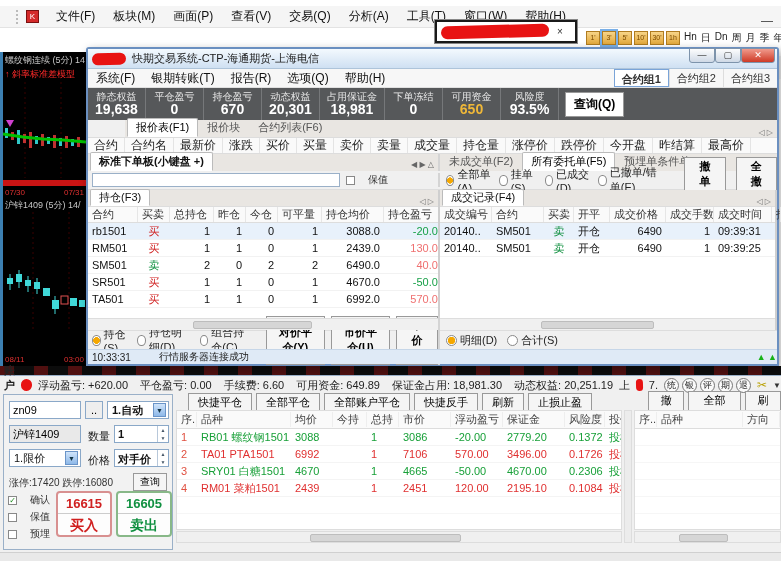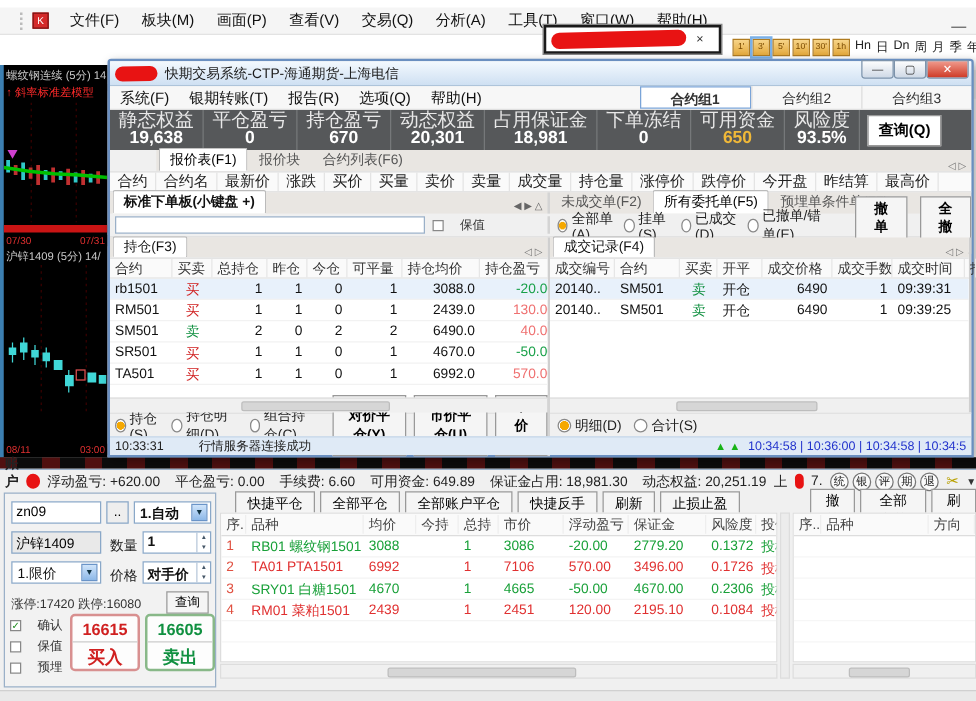--- a/index.html
+++ b/index.html
@@ -33,26 +33,26 @@
 
 .tw{position:absolute;left:86px;top:47px;width:693px;height:319px;border:2px solid #6a8fc0;border-radius:3px 3px 0 0;background:#f0f0f0;box-shadow:2px 3px 8px rgba(0,0,0,.35);display:flex;flex-direction:column;}
 .tw-title{height:20px;background:linear-gradient(#f3f9fe,#cfe0f2);display:flex;align-items:center;font-size:11px;color:#1a1a1a;border-bottom:1px solid #aec4da;}
 .tw-title-red{width:34px;height:12px;margin:0 6px 0 4px;}
 .tw-ctrls{margin-left:auto;display:flex;margin-right:2px;margin-top:-6px;}
 .tw-ctrl{width:26px;height:15px;border:1px solid #7d93ab;border-radius:0 0 3px 3px;background:linear-gradient(#fdfdfd,#cfd9e6);font-size:9px;line-height:13px;text-align:center;color:#333;}
 .tw-ctrl.close{background:linear-gradient(#f09a8c,#ce3a26);color:#fff;width:34px;}
 .tw-menu{height:19px;background:#f7f7f7;display:flex;align-items:center;font-size:12px;border-bottom:1px solid #e0e0e0;}
 .tw-menu .mi{padding:1px 8px;}
 .grp-tabs{margin-left:auto;display:flex;font-size:11px;height:18px;}
-.grp-tab{padding:2px 24px;color:#333;border-left:1px solid #ddd;}
+.grp-tab{padding:2px 7px;color:#333;border-left:1px solid #ddd;}
 .grp-tab.active{background:#fff;border:1px solid #7aa4d8;font-weight:bold;}
 
 .stats{height:32px;background:#56585a;display:flex;align-items:stretch;color:#fff;}
 .stat{display:flex;flex-direction:column;align-items:center;justify-content:center;padding:0 7px;border-right:1px solid #76787a;min-width:58px;}
-.stat .sl{font-size:15px;color:#e8e8e8;line-height:11px;}
+.stat .sl{font-size:10px;color:#e8e8e8;line-height:11px;}
 .stat .sv{font-size:14px;font-weight:bold;line-height:15px;}
 .stat .sv.warn{color:#f0b838;}
 .query-btn{align-self:center;margin-left:6px;background:#fff;border:1px solid #999;font-size:12px;font-weight:bold;padding:3px 8px;color:#000;}
 
 .qtabs{height:17px;background:#e9e6e2;display:flex;align-items:flex-end;font-size:11px;padding-left:2px;margin-left:37px;}
 .qtab{padding:1px 8px;color:#555;border:1px solid transparent;}
 .qtab.active{background:#fff;border:1px solid #bbb;border-bottom-color:#fff;border-radius:2px 2px 0 0;color:#000;}
 .tab-arrows{margin-left:auto;font-size:8px;color:#777;padding-right:4px;}
 .qhead{height:17px;background:#fafafa;border-top:1px solid #ddd;border-bottom:1px solid #ddd;display:flex;align-items:center;font-size:12px;color:#222;overflow:hidden;}
 .qcol{padding:0 6px;border-right:1px solid #e4e4e4;white-space:nowrap;}
@@ -532,21 +532,20 @@
       <span style="display:flex;gap:10px;">
         <span class="radio on">明细(D)</span>
           <span class="radio">合计(S)</span>
       </span>
     </div>
   </div>
   <div class="tw-status">
     <span style="margin-left:4px;">10:33:31</span>
     <span style="margin-left:28px;">行情服务器连接成功</span>
     <span style="margin-left:auto;" class="tri">▲ ▲</span>
-    <span class="st-times">10:34:58 | 10:36:00 | 10:34:58 | 10:34:5</span>
   </div>
 </div>
 
 <div class="bp">
   <div class="bp-head">
     <b>账户栏</b>
     <span class="redact bp-red1"></span>
     <span style="display:flex;gap:12px;">
       <span class="kv"><span>浮动盈亏:</span> <span>+620.00</span></span>
         <span class="kv"><span>平仓盈亏:</span> <span>0.00</span></span>

